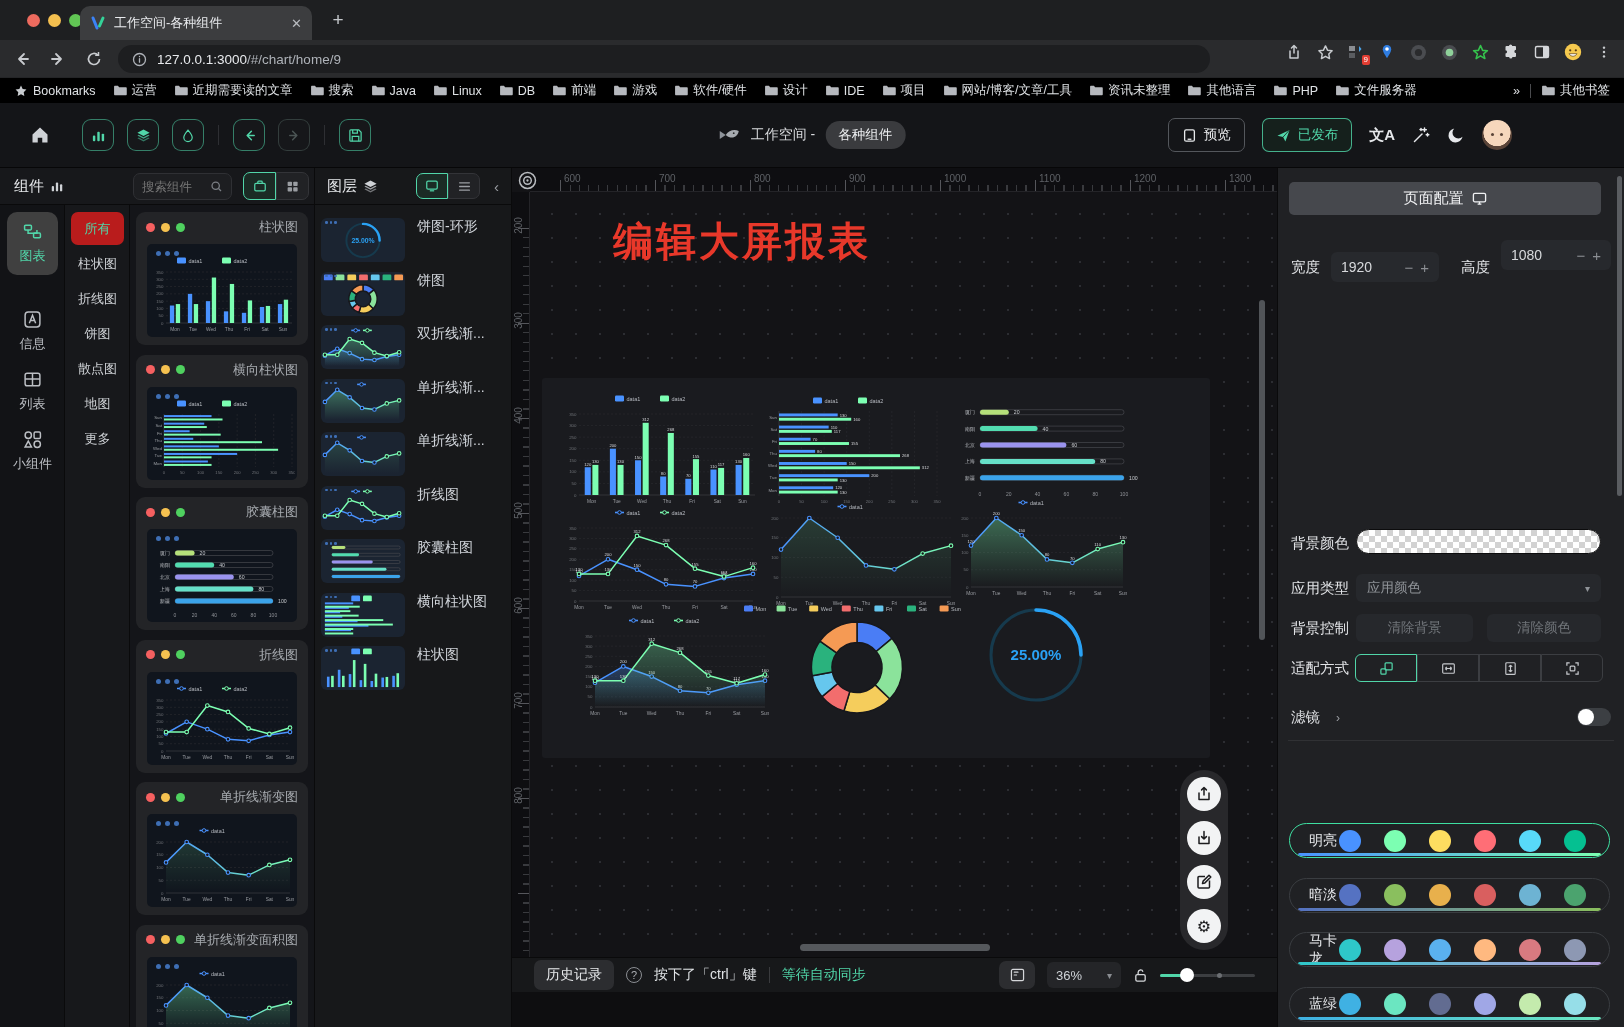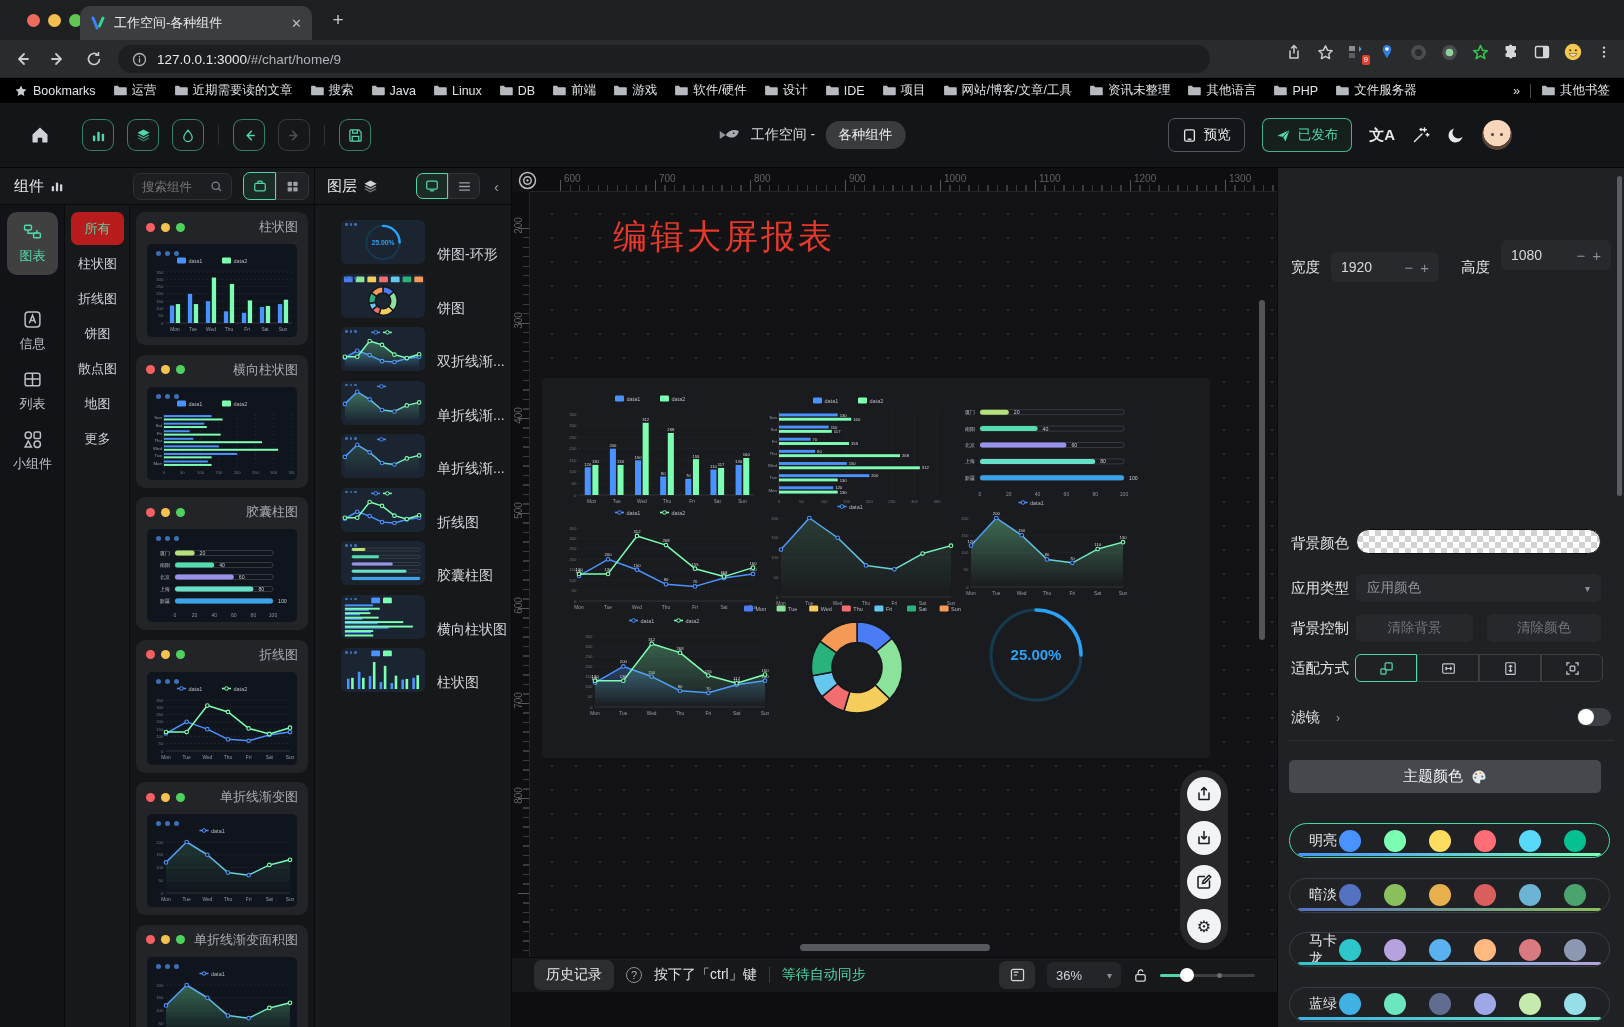--- a/index.html
+++ b/index.html
@@ -72,40 +72,40 @@
 
   
   .layers{position:absolute;left:315px;top:168px;width:197px;height:859px;background:#17181a;border-right:1px solid #0a0a0b}
   .layers-head{height:37px;border-bottom:1px solid #0a0a0b;display:flex;align-items:center;padding:0 12px;gap:6px}
   .layers-title{color:#e6e8eb;font-size:15px}
   .ly-toggle{display:flex;margin-left:auto}
   .ly-toggle .tg{width:32px;height:26px;display:flex;align-items:center;justify-content:center;background:#212225;border:1px solid #333438;color:#9a9da2}
   .ly-toggle .tg:first-child{border-radius:7px 0 0 7px;border-color:#51d6a9;color:#51d6a9;background:#1b2b25}
   .ly-toggle .tg:last-child{border-radius:0 7px 7px 0}
   .ly-collapse{color:#9a9da2;font-size:15px;margin-left:8px}
-  .layer-item{position:absolute;left:26px;width:172px;height:46px;display:flex;align-items:flex-end;gap:12px}
+  .layer-item{position:absolute;left:6px;width:172px;height:46px;display:flex;align-items:flex-start;gap:12px}
   .layer-thumb{position:relative;width:84px;height:44px;background:#1b2431;border-radius:6px;flex:none;padding-top:1px}
   .layer-thumb .tdots{position:absolute;left:4px;top:3px;display:flex;gap:2px}
   .layer-thumb .tdots i{width:2.5px;height:2.5px;border-radius:50%;background:#3e6eb4}
   .layer-label{color:#d0d4da;font-size:14px;white-space:nowrap}
 
   
   .canvas{position:absolute;left:512px;top:168px;width:765px;height:859px;background:#131316}
   .hruler{position:absolute;left:18px;top:0;right:0;height:24px;background:#0e0e11;border-bottom:1px solid #242428;
     background-image:repeating-linear-gradient(90deg,#55565b 0 1px,transparent 1px 95px),repeating-linear-gradient(90deg,#393a3e 0 1px,transparent 1px 9.5px);
     background-size:100% 11px,100% 6px;background-repeat:no-repeat,no-repeat;background-position:30px bottom,30px bottom}
   .vruler{position:absolute;left:0;top:24px;width:18px;bottom:70px;background:#0e0e11;border-right:1px solid #242428;
     background-image:repeating-linear-gradient(180deg,#55565b 0 1px,transparent 1px 95px),repeating-linear-gradient(180deg,#393a3e 0 1px,transparent 1px 9.5px);
     background-size:11px 100%,6px 100%;background-repeat:no-repeat,no-repeat;background-position:right 36px,right 36px}
   .hnum{position:absolute;top:5px;color:#5e6166;font-size:10px}
   .vnum{position:absolute;left:-9px;width:30px;text-align:center;color:#5e6166;font-size:10px;transform:rotate(-90deg)}
   .grid{position:absolute;left:18px;top:24px;right:0;bottom:70px;background-color:#131316;
     background-image:radial-gradient(circle,#2c2d32 1px,transparent 1.4px);background-size:24px 24px;background-position:10px 10px;overflow:hidden}
   .eye{position:absolute;left:5px;top:2px;z-index:5}
-  .big-title{position:absolute;left:83px;top:22px;font-size:34px;font-weight:normal;color:#e8382a;letter-spacing:3px}
+  .big-title{position:absolute;left:83px;top:22px;font-size:40px;font-weight:bold;color:#e8382a;letter-spacing:3px}
   .dashboard{position:absolute;left:12px;top:186px;width:668px;height:380px;background:#1a1b1f;border-radius:3px}
   .dash-chart{position:absolute}
   #chart-bar{left:20px;top:16px;width:196px;height:112px}
   #chart-hbar{left:222px;top:18px;width:188px;height:110px}
   #chart-capsule{left:412px;top:20px;width:192px;height:100px}
   #chart-line{left:20px;top:130px;width:196px;height:104px}
   #chart-line1{left:222px;top:124px;width:192px;height:106px}
   #chart-area1{left:412px;top:120px;width:174px;height:100px}
   #chart-area2{left:36px;top:238px;width:192px;height:102px}
   #chart-ring{left:200px;top:226px;width:230px;height:112px}
@@ -1717,20 +1717,27 @@
           <span class="fill"></span>
           <span class="stopdot"></span>
           <span class="knob"></span>
       </span>
     </div>
     <div class="below-strip"></div>
   </div>
 
   <div class="config">
     <div class="cfg-scroll"></div>
+    <div class="section-btn" style="top:14px">
+      <span>页面配置</span>
+      <svg width="15" height="15" viewBox="0 0 16 16" fill="none" stroke="#f0f1f3" stroke-width="1.4">
+          <rect x="1.5" y="2.5" width="13" height="9" rx="1.5"></rect>
+          <path d="M6 14h4M8 11.5V14"></path>
+        </svg>
+    </div>
     <span class="dim-label" style="left:13px;top:90px">宽度</span>
     <span class="dim-input" style="left:53px;top:84px;width:108px">
       <span class="val">1920</span>
       <span class="mm">−</span>
         <span class="mm">+</span>
     </span>
     <span class="dim-label" style="left:183px;top:90px">高度</span>
     <span class="dim-input" style="left:223px;top:72px;width:110px">
       <span class="val">1080</span>
       <span class="mm">−</span>
@@ -1782,30 +1789,20 @@
     <span class="filter-label" style="top:540px">
       <span>滤镜</span>
         <span class="filter-chev">›</span>
     </span>
     <span class="toggle" style="top:540px">
         <span class="tknob"></span>
       </span>
 
     <div class="cfg-div" style="top:572px"></div>
 
-    <div class="section-btn" style="top:592px">
-      <span>主题颜色</span>
-      <svg width="16" height="16" viewBox="0 0 16 16">
-          <path d="M8 1.5A6.5 6.5 0 1 0 8 14.5c1.2 0 1.6-.8 1.2-1.7-.5-1 .2-2 1.3-2h1.6c1.4 0 2.4-1 2.4-2.3C14.5 4.2 11.6 1.5 8 1.5Z" fill="#e6e8eb"></path>
-          <circle cx="5" cy="5" r="1.1" fill="#d95f5f"></circle>
-          <circle cx="9.5" cy="3.9" r="1.1" fill="#e8b04c"></circle>
-          <circle cx="4.3" cy="8.6" r="1.1" fill="#4ba36e"></circle>
-          <circle cx="11.3" cy="7.6" r="1.1" fill="#5572c2"></circle>
-        </svg>
-    </div>
     <div id="theme-list">
         <div class="theme-row sel" style="top: 655px;">
           <span class="theme-name">明亮</span>
           <span class="theme-dot" style="background: rgb(73, 146, 255);"></span>
           <span class="theme-dot" style="background: rgb(124, 255, 178);"></span>
           <span class="theme-dot" style="background: rgb(253, 221, 96);"></span>
           <span class="theme-dot" style="background: rgb(255, 110, 118);"></span>
           <span class="theme-dot" style="background: rgb(88, 217, 249);"></span>
           <span class="theme-dot" style="background: rgb(5, 192, 145);"></span>
           <span class="theme-under" style="background: linear-gradient(90deg, rgb(73, 146, 255), rgb(124, 255, 178));"></span>

